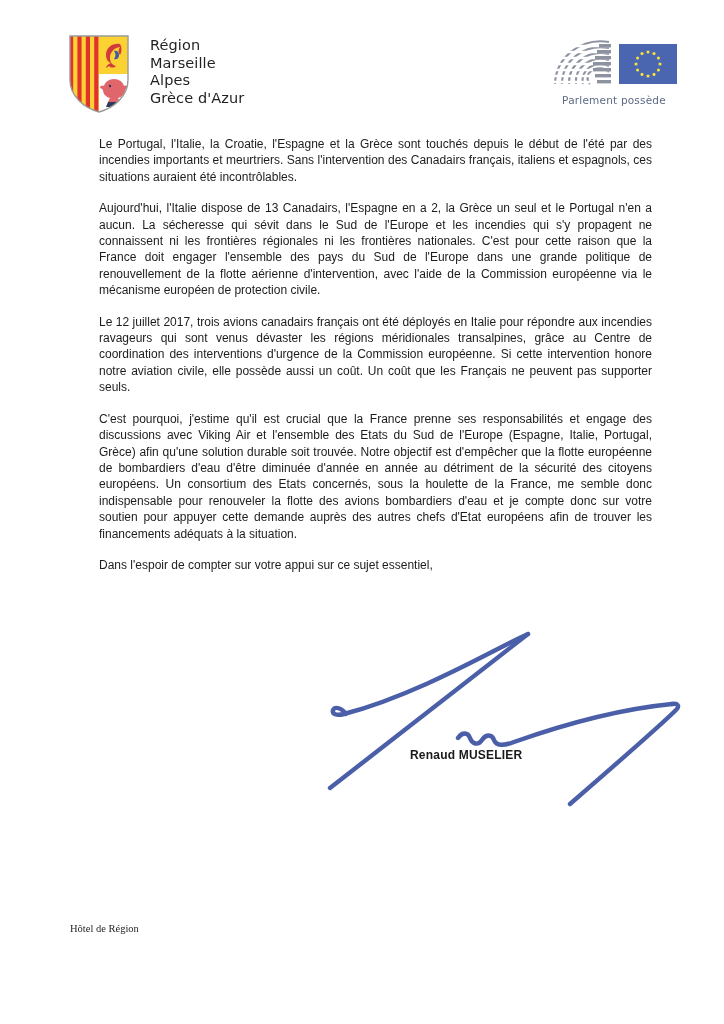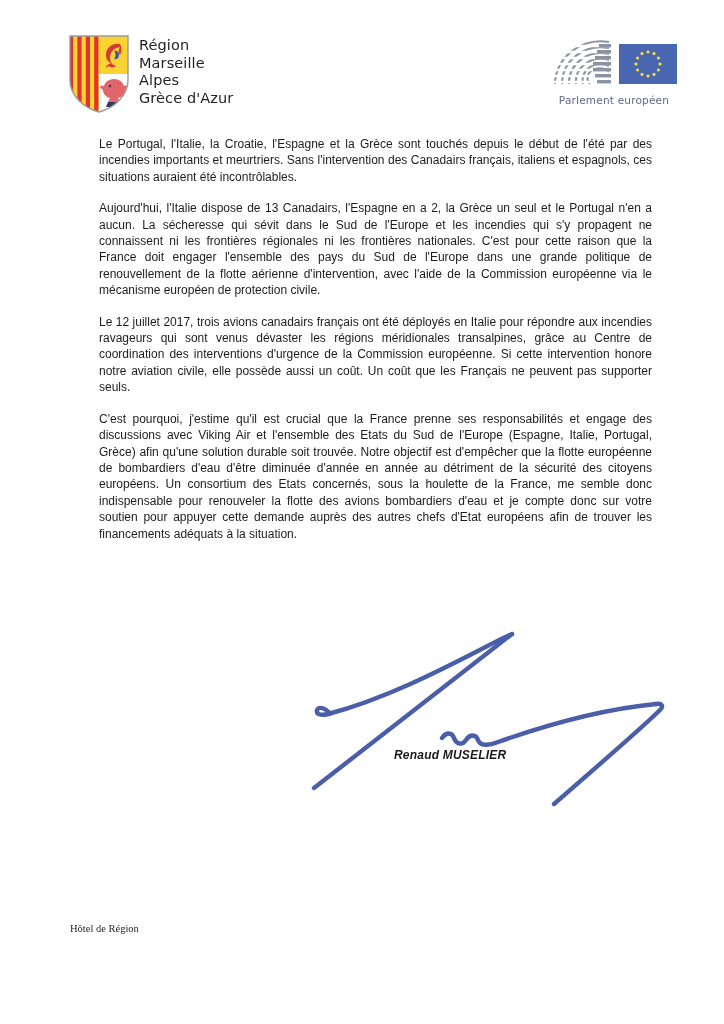--- a/index.html
+++ b/index.html
@@ -27,21 +27,21 @@
     left: 68px;
     right: 40px;
     height: 92px;
   }
   .logo-region {
     position: absolute;
     left: 0;
     top: 0;
     display: flex;
     align-items: flex-start;
-    gap: 9px;
+    gap: 20px;
   }
   .shield-wrap {
     width: 62px;
     height: 80px;
     flex: none;
   }
   .region-words {
     font-family: "DejaVu Sans", sans-serif;
     font-size: 14.5px;
     line-height: 17.5px;
@@ -87,25 +87,24 @@
     line-height: 16.4px;
     text-align: justify;
     color: #1c1c1c;
   }
   .body-text p.plain { text-align: left; }
   .body-text b { font-weight: bold; }
 
   
   .signature-block {
     position: absolute;
-    left: 284px;
+    left: 300px;
     top: 618px;
     width: 400px;
     height: 200px;
-    font-style: italic;
   }
   .signature-svg {
     position: absolute;
     left: 0;
     top: 0;
     width: 400px;
     height: 200px;
   }
   .signature-name {
     position: absolute;
@@ -218,29 +217,30 @@
           <circle cx="111.4" cy="34" r="1.55"></circle>
           <circle cx="107" cy="38.4" r="1.55"></circle>
           <circle cx="101" cy="40" r="1.55"></circle>
           <circle cx="95" cy="38.4" r="1.55"></circle>
           <circle cx="90.6" cy="34" r="1.55"></circle>
           <circle cx="89" cy="28" r="1.55"></circle>
           <circle cx="90.6" cy="22" r="1.55"></circle>
           <circle cx="95" cy="17.6" r="1.55"></circle>
         </g>
       </svg>
-      <div class="ep-caption">Parlement européen</div>
+      <div class="ep-caption">Parlement possède</div>
     </div>
   </div>
 
   <div class="body-text">
     <p>Le Portugal, l'Italie, la Croatie, l'Espagne et la Grèce sont touchés depuis le début de l'été par des incendies importants et meurtriers. Sans l'intervention des Canadairs français, italiens et espagnols, ces situations auraient été incontrôlables.</p>
     <p>Aujourd'hui, l'Italie dispose de 13 Canadairs, l'Espagne en a 2, la Grèce un seul et le Portugal n'en a aucun. La sécheresse qui sévit dans le Sud de l'Europe et les incendies qui s'y propagent ne connaissent ni les frontières régionales ni les frontières nationales. C'est pour cette raison que la France doit engager l'ensemble des pays du Sud de l'Europe dans une grande politique de renouvellement de la flotte aérienne d'intervention, avec l'aide de la Commission européenne via le mécanisme européen de protection civile.</p>
     <p>Le 12 juillet 2017, trois avions canadairs français ont été déployés en Italie pour répondre aux incendies ravageurs qui sont venus dévaster les régions méridionales transalpines, grâce au Centre de coordination des interventions d'urgence de la Commission européenne. Si cette intervention honore notre aviation civile, elle possède aussi un coût. Un coût que les Français ne peuvent pas supporter seuls.</p>
     <p>C'est pourquoi, j'estime qu'il est crucial que la France prenne ses responsabilités et engage des discussions avec Viking Air et l'ensemble des Etats du Sud de l'Europe (Espagne, Italie, Portugal, Grèce) afin qu'une solution durable soit trouvée. Notre objectif est d'empêcher que la flotte européenne de bombardiers d'eau d'être diminuée d'année en année au détriment de la sécurité des citoyens européens. Un consortium des Etats concernés, sous la houlette de la France, me semble donc indispensable pour renouveler la flotte des avions bombardiers d'eau et je compte donc sur votre soutien pour appuyer cette demande auprès des autres chefs d'Etat européens afin de trouver les financements adéquats à la situation.</p>
+    <p class="plain">Dans l'espoir de compter sur votre appui sur ce sujet essentiel,</p>
   </div>
 
   <div class="signature-block">
     <svg class="signature-svg" viewBox="0 0 400 200" aria-hidden="true">
       <g fill="none" stroke="#4a5fa8" stroke-width="4.4" stroke-linecap="round" stroke-linejoin="round">
         <path d="M30,170 L228,16"></path>
         <path d="M228,16 C200,28 120,76 44,96 C36,98 32,96 33,92 C35,88 42,90 46,96"></path>
         <path d="M158,120 C162,114 168,114 170,120 C172,126 178,128 182,122 C186,116 192,116 194,122 C196,128 204,128 214,124 C248,112 310,92 372,86"></path>
         <path d="M372,86 C378,85 380,88 376,92 C360,108 300,160 270,186"></path>
       </g>

